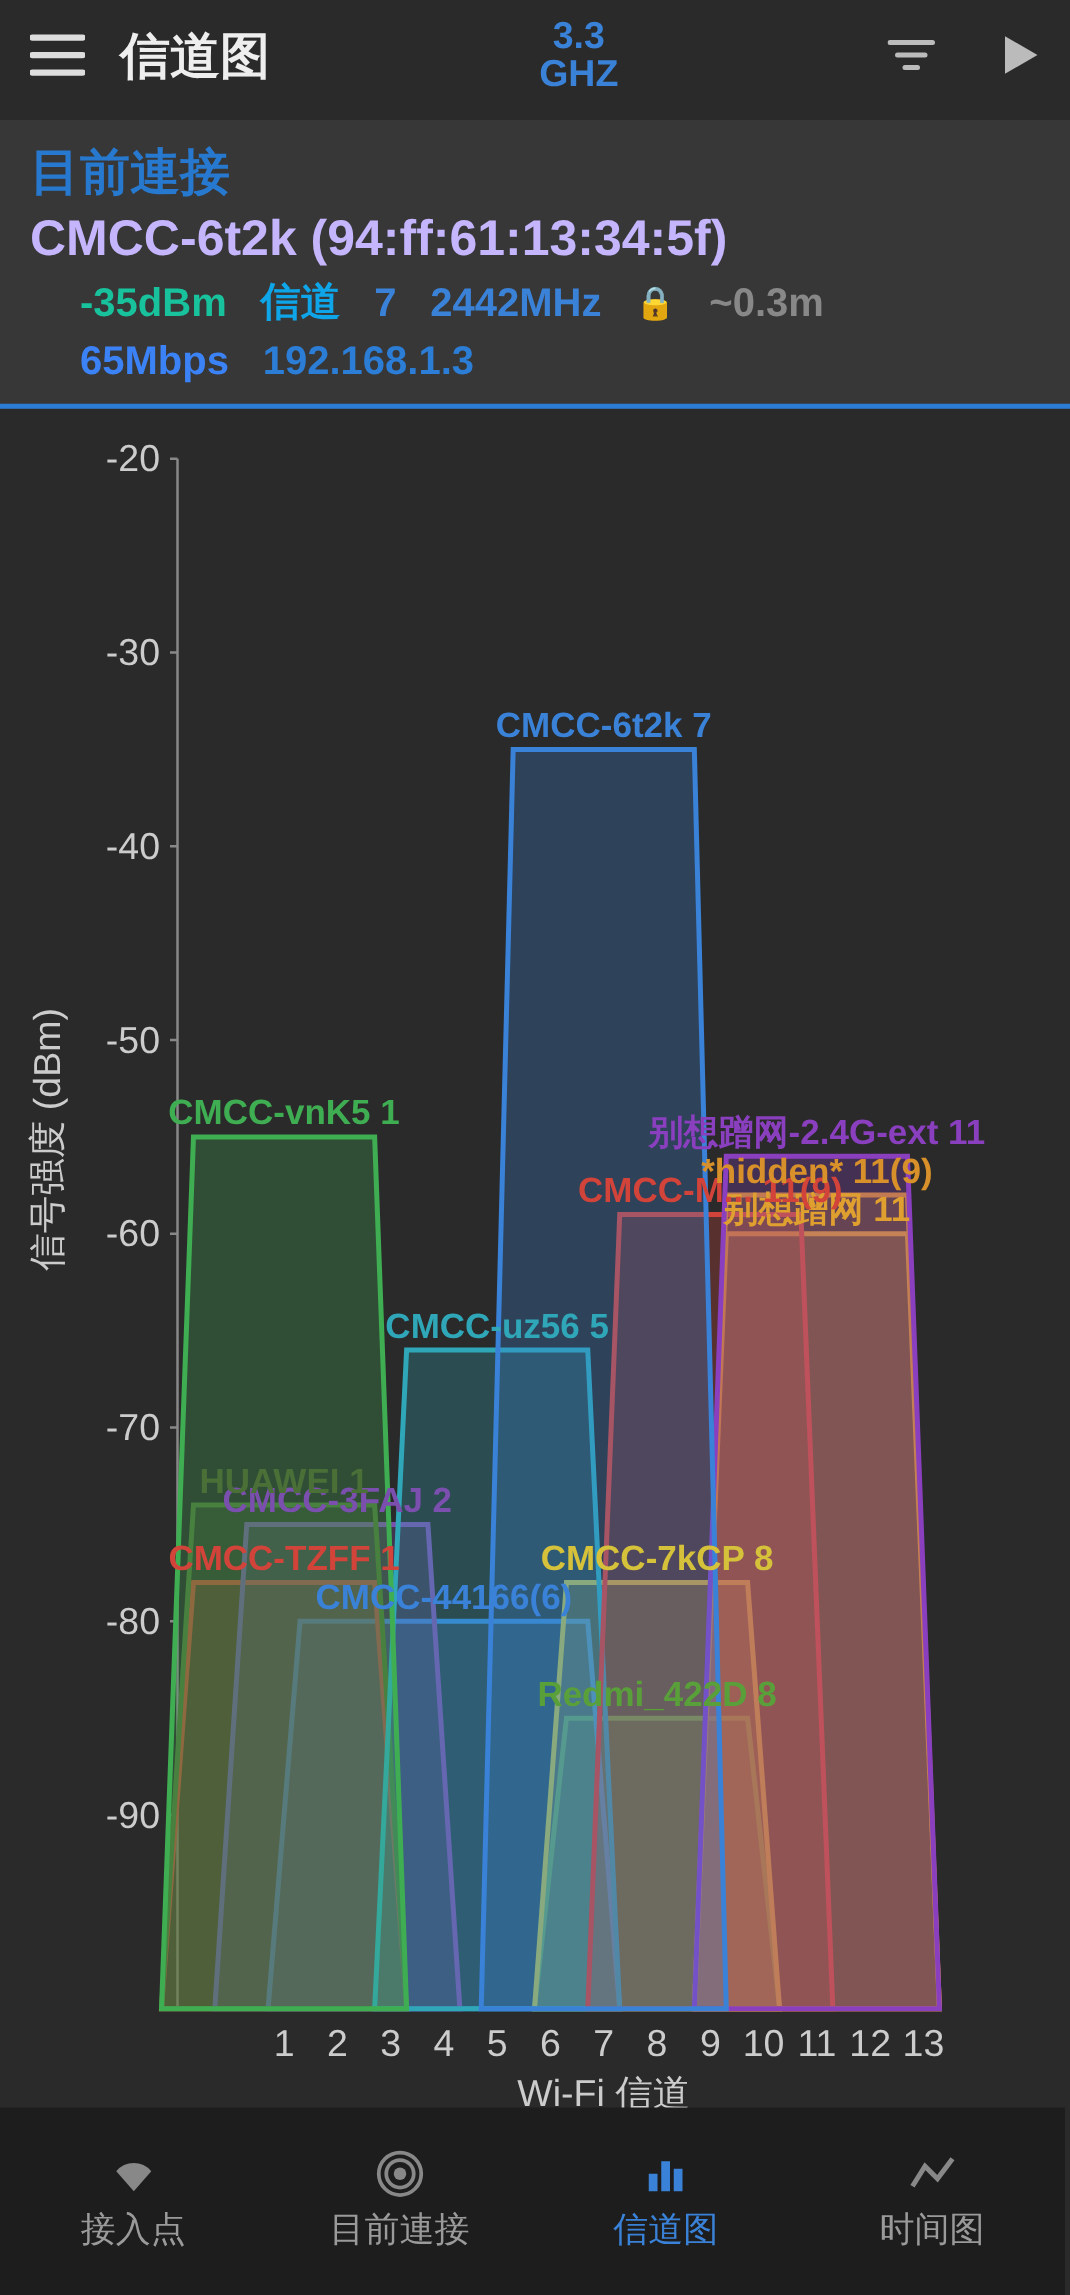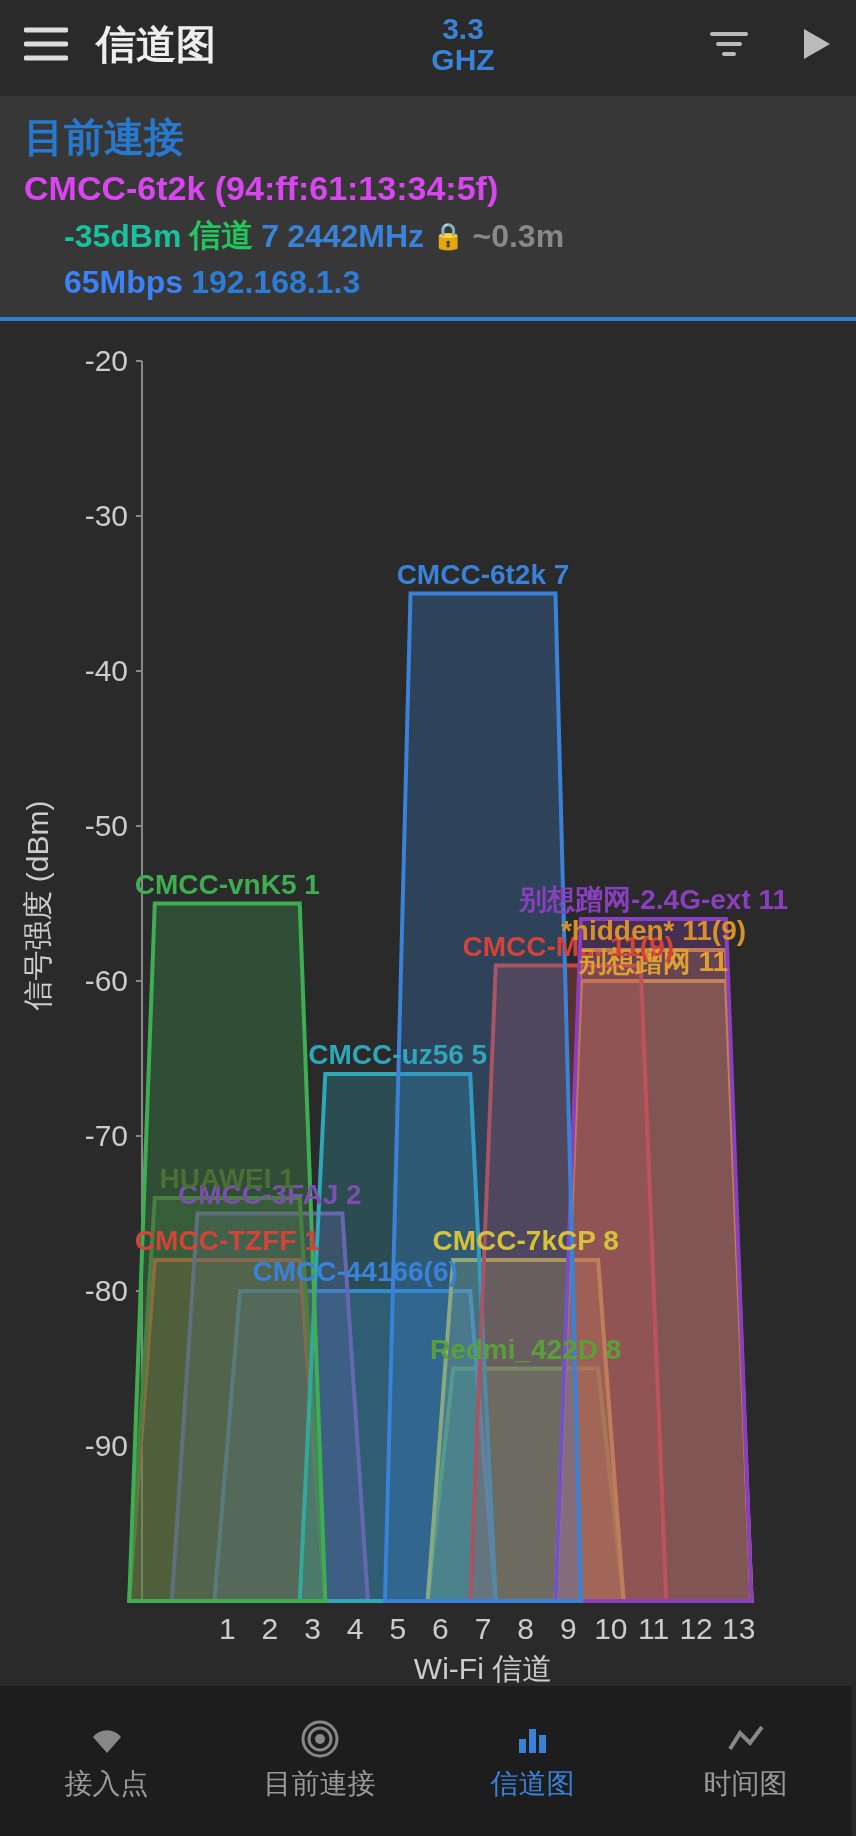--- a/index.html
+++ b/index.html
@@ -4,24 +4,24 @@
 <style>
   html,body{margin:0;padding:0;background:#2a2a2a;color:#ddd;font-family:-apple-system,"Helvetica Neue",Arial,sans-serif;width:856px;height:1836px;overflow:hidden}
   .topbar{height:88px;display:flex;align-items:center;padding:0 24px;gap:28px}
   .title{font-size:40px;font-weight:600;color:#eee;flex:0 0 auto}
   .spacer{flex:1}
   .band{color:#3a82d8;font-size:30px;text-align:center;line-height:1.05;font-weight:600}
   .icon{color:#bbb}
   .menu-icon svg,.filter-icon svg,.play-icon svg{display:block}
   .conn{margin-top:8px;background:rgba(80,80,80,.35);border-bottom:4px solid #2b7dd6;padding:14px 24px 16px 24px}
   .conn .hd{color:#2779cf;font-size:40px;font-weight:600}
-  .conn .ssid{color:#d946ef;font-size:34px;font-weight:600;margin-top:4px}
-  .conn .row{margin-top:6px;font-size:32px;font-weight:600;display:flex;flex-wrap:wrap;gap:8px;align-items:center;padding-left:40px}
+  .conn .ssid{color:#c4b5fd;font-size:40px;font-weight:600;margin-top:4px}
+  .conn .row{margin-top:6px;font-size:32px;font-weight:600;display:flex;flex-wrap:wrap;gap:27px;align-items:center;padding-left:40px}
   .dbm{color:#18c29c}
-  .chlab{color:#22c55e}
+  .chlab{color:#0ea5e9}
   .chnum{color:#3a82d8}
   .freq{color:#3a82d8}
   .lock{color:#888;font-size:26px}
   .dist{color:#888}
   .speed{color:#3b82f6}
   .ip{color:#2b7dd6}
   .chartwrap{position:relative;margin:20px 12px 0 12px;height:1380px}
   svg.chart{position:absolute;inset:0}
   .ytitle{position:absolute;left:0;top:50%;transform:translate(6px,-50%) rotate(-90deg);transform-origin:left top;color:#ccc;font-size:30px;white-space:nowrap}
   .bottomnav{position:absolute;bottom:0;left:0;right:4px;height:150px;background:#1d1d1d;display:flex}

